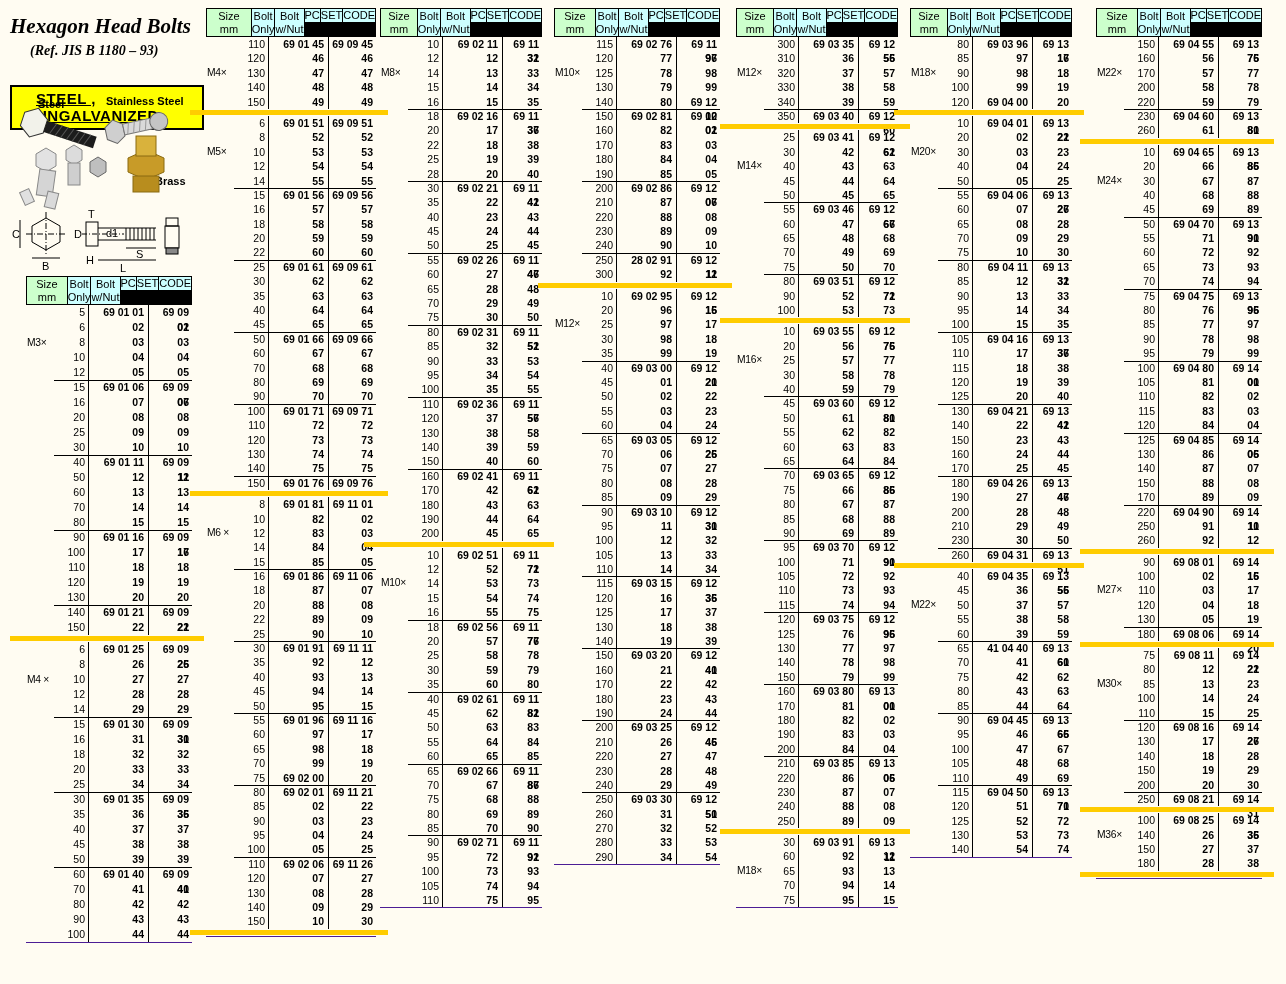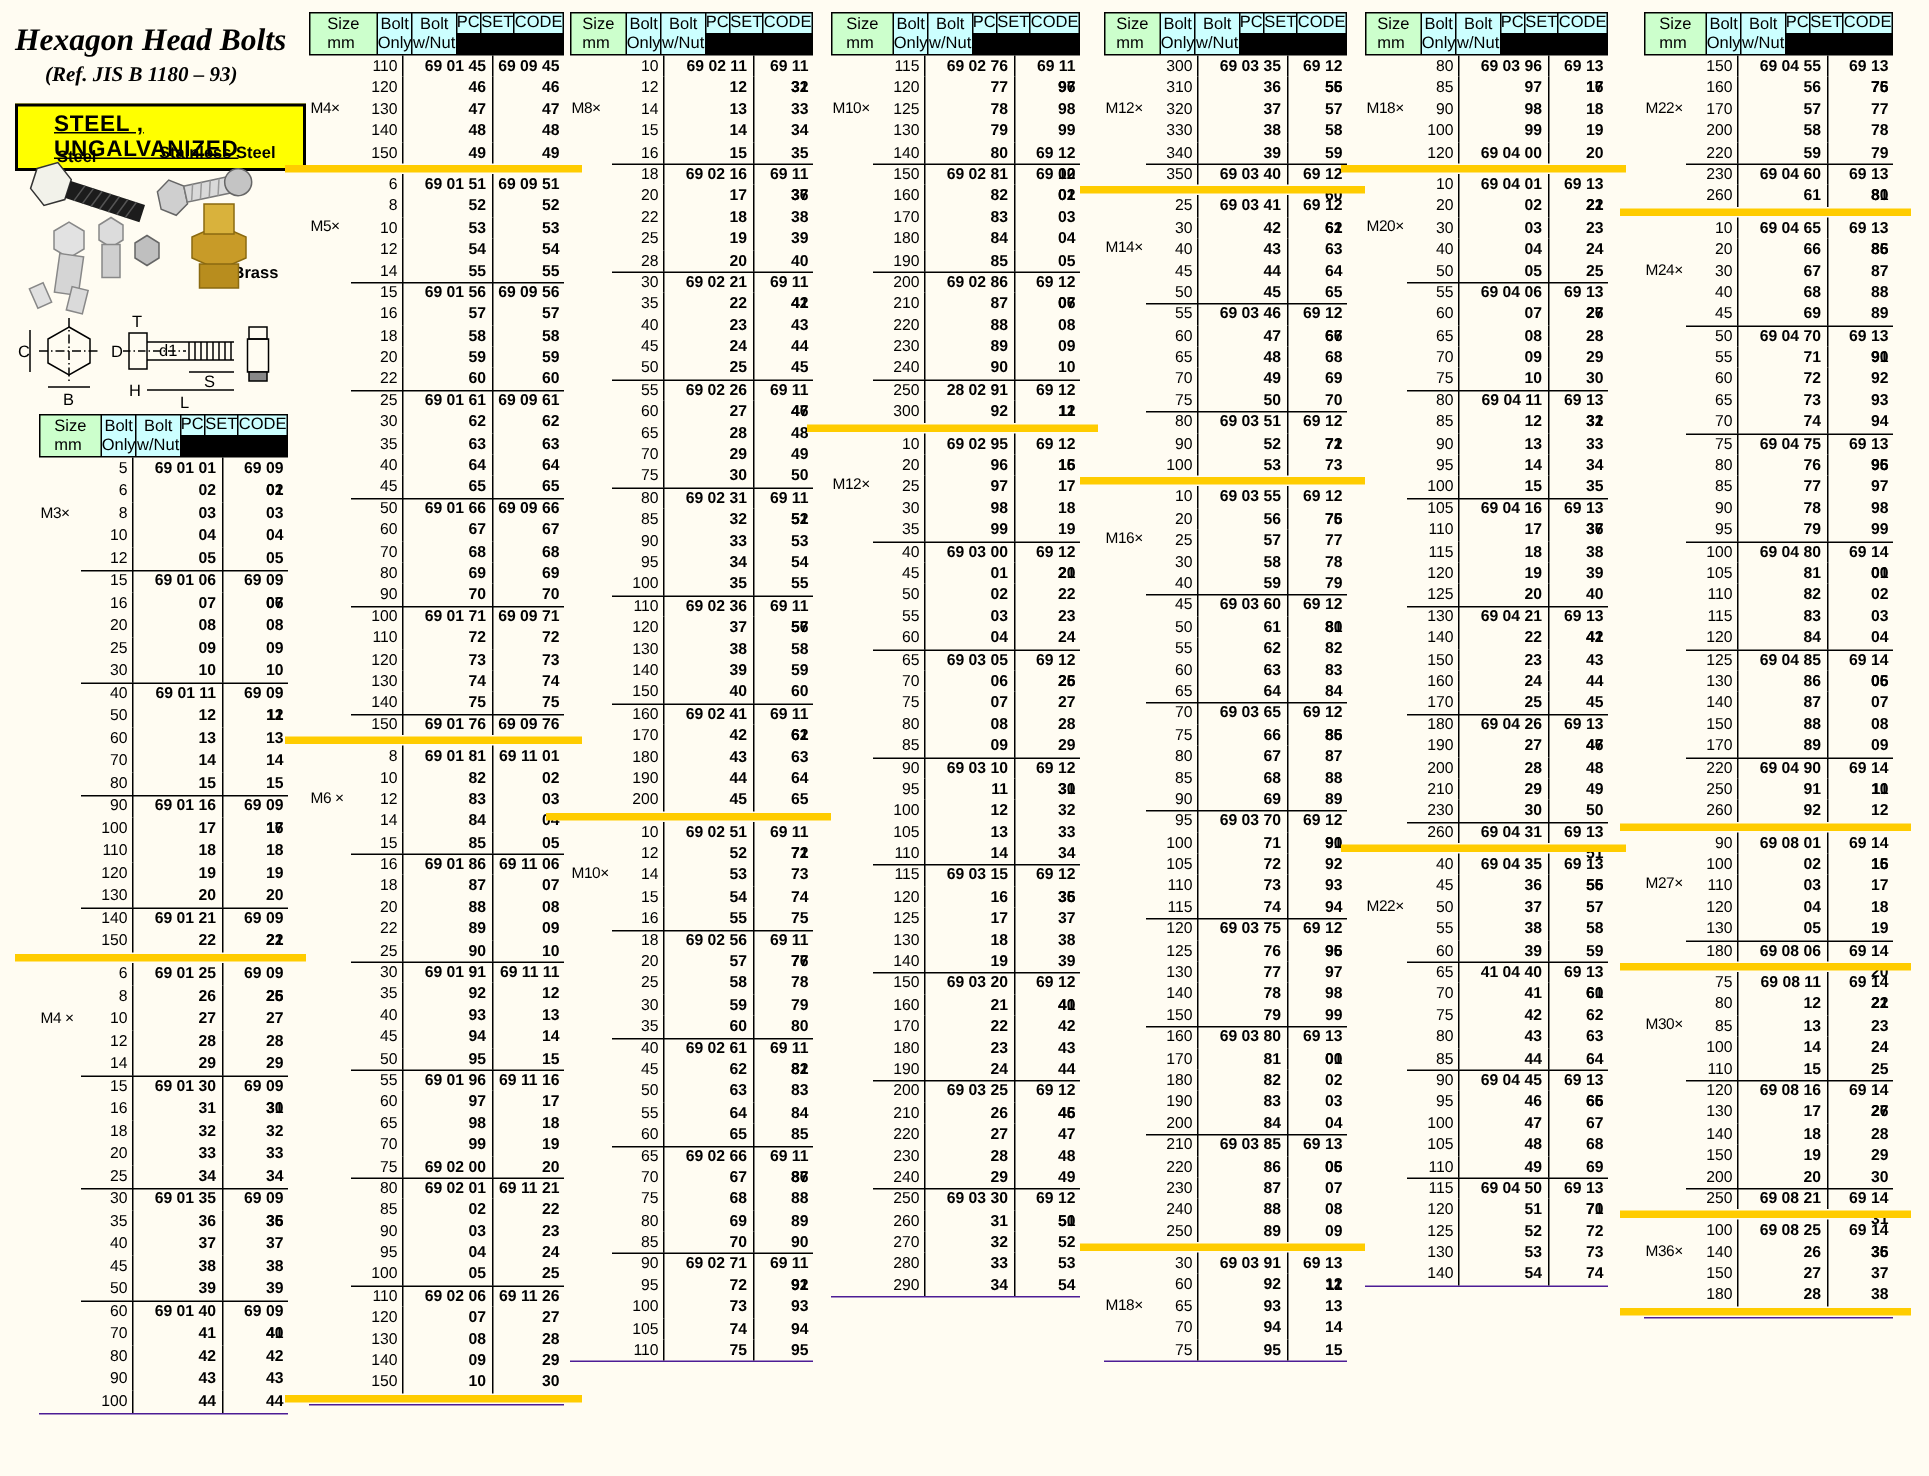--- a/index.html
+++ b/index.html
@@ -2,30 +2,30 @@
 <html><head>
 <meta charset="utf-8">
 <style>
   html,body{margin:0;padding:0;}
   body{background:#fffcf2;font-family:"Liberation Sans",sans-serif;}
   .page{position:relative;width:1284px;height:984px;background:#fffcf2;overflow:hidden;}
 
   
   .hdr{position:absolute;left:8px;top:6px;width:196px;height:268px;}
   .title{font:italic bold 21px "Liberation Serif",serif;color:#000;margin:8px 0 0 2px;letter-spacing:0px;}
-  .ref{font:italic bold 14px "Liberation Serif",serif;color:#000;margin:4px 0 0 22px;}
+  .ref{font:italic bold 14px "Liberation Serif",serif;color:#000;margin:4px 0 16px 22px;}
   .matbox{display:inline-block;margin:10px 0 0 2px;padding:3px 8px 4px 24px;background:#ffff00;
           border:2px solid #000;font:bold 15px "Liberation Sans",sans-serif;color:#000;letter-spacing:0.5px;text-decoration:underline;}
   .photos{position:absolute;left:0px;top:86px;width:196px;height:182px;}
 
   
   .tcol{position:absolute;font-size:10.5px;color:#000;}
   .thead{display:flex;gap:1px;background:#000;padding:1px;}
   .h-size{background:#ccffcc;width:58px;display:flex;align-items:center;justify-content:center;
-          text-align:left;white-space:pre-line;font-size:11px;line-height:13px;}
+          text-align:center;white-space:pre-line;font-size:11px;line-height:13px;}
   .h-r{display:flex;flex-direction:row;gap:1px;flex:1;}
   .h-r1{display:flex;gap:1px;height:27px;}
   .h-r2{display:flex;gap:1px;height:13px;}
   .h-r3{height:13px;}
   .hc{background:#ccffff;flex:1;display:flex;align-items:center;justify-content:center;
       text-align:center;white-space:pre-line;font-size:11px;line-height:12.5px;}
   .tbody{border-bottom:1px solid #4c1d95;}
   .grp{position:relative;}
   .grp + .grp::before{content:"";position:absolute;left:28px;right:0;top:0;border-top:1px solid #000;}
   .row{display:flex;height:14.4px;line-height:14.4px;}

